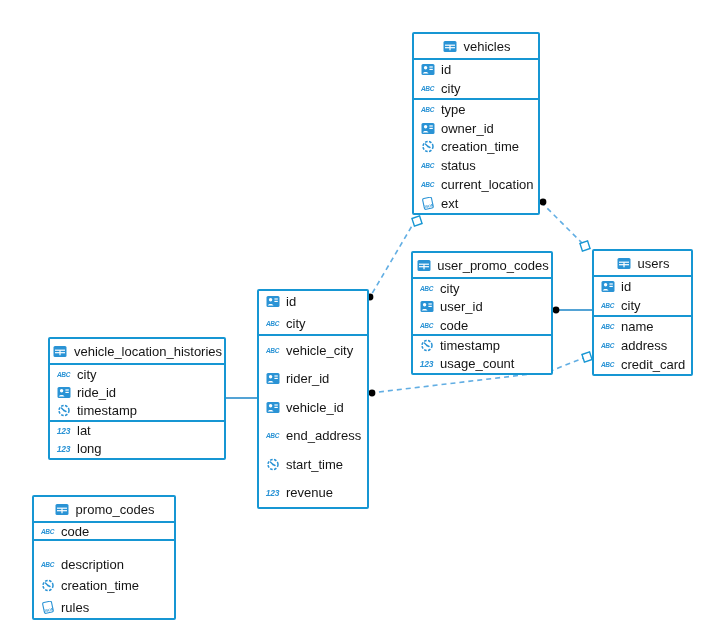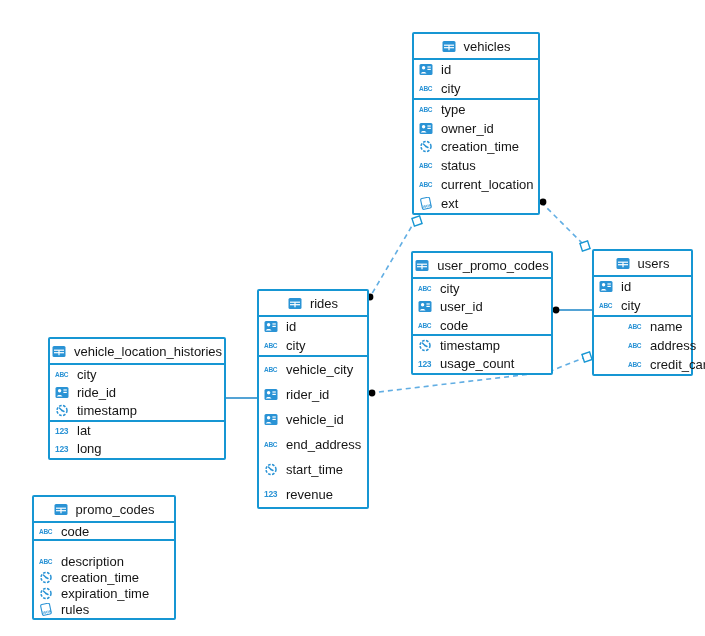--- a/index.html
+++ b/index.html
@@ -18,21 +18,21 @@
   }
   .tbl-title{font-size:13px;color:#151515;}
   .sec{display:flex;flex-direction:column;}
   .sec.keys{border-bottom:2px solid #1696d3;}
   .row{
     flex:1 1 0;display:flex;align-items:center;gap:5px;padding:0 5px;white-space:nowrap;
     min-height:0;
   }
   .row .fname{font-size:13px;color:#151515;}
   .row.key .fname{font-weight:400;}
-  .ic{flex:0 0 17px;width:17px;display:flex;align-items:center;}
+  .ic{flex:0 0 17px;width:17px;display:flex;align-items:center;justify-content:center;font-style:italic;}
   .ic-abc{font-size:6.5px;font-weight:800;color:#2a93d5;letter-spacing:-0.3px;}
   .ic-123{font-size:8.5px;font-weight:700;color:#2a93d5;letter-spacing:-0.3px;}
 </style>
 </head>
 <body>
 
 <div id="canvas">
   <svg id="relations" xmlns="http://www.w3.org/2000/svg" viewBox="0 0 705 636">
       <polyline points="541,202 586,247" fill="none" stroke="#62aee3" stroke-width="1.6" stroke-linejoin="round" stroke-dasharray="5 4"></polyline>
       <circle cx="543" cy="202" r="3.4" fill="#000000"></circle>
@@ -217,21 +217,21 @@
             </span>
             <span class="fname">id</span>
           </div>
           <div class="row key">
             <span class="ic">
               <span class="ic-abc">ABC</span>
             </span>
             <span class="fname">city</span>
           </div>
         </div>
-        <div class="sec flds" style="flex-grow: 3; padding-left: 29px;">
+        <div class="sec flds" style="flex-grow: 3;">
           <div class="row">
             <span class="ic">
               <span class="ic-abc">ABC</span>
             </span>
             <span class="fname">name</span>
           </div>
           <div class="row">
             <span class="ic">
               <span class="ic-abc">ABC</span>
             </span>
@@ -239,31 +239,20 @@
           </div>
           <div class="row">
             <span class="ic">
               <span class="ic-abc">ABC</span>
             </span>
             <span class="fname">credit_card</span>
           </div>
         </div>
       </div>
       <div class="tbl" style="left: 257px; top: 289px; width: 112px; height: 220px;">
-        <div class="tbl-header">
-          <span class="ic">
-            <svg width="14" height="13" viewBox="0 0 14 13">
-              <rect x="0.5" y="1" width="13" height="11" rx="1.5" fill="#2a93d5"></rect>
-              <line x1="2" y1="5.2" x2="12" y2="5.2" stroke="#fff" stroke-width="1.2"></line>
-              <line x1="7" y1="5.2" x2="7" y2="10.2" stroke="#fff" stroke-width="1.2"></line>
-              <line x1="2" y1="7.7" x2="12" y2="7.7" stroke="#fff" stroke-width="1.2"></line>
-            </svg>
-          </span>
-          <span class="tbl-title">rides</span>
-        </div>
         <div class="sec keys" style="flex-grow: 2;">
           <div class="row key">
             <span class="ic">
               <svg width="14" height="13" viewBox="0 0 14 13">
                 <rect x="0.5" y="1" width="13" height="11" rx="1.5" fill="#2a93d5"></rect>
                 <circle cx="4.6" cy="4.8" r="1.7" fill="#fff"></circle>
                 <path d="M1.8 10.6 C1.8 8.4 7.4 8.4 7.4 10.6 Z" fill="#fff"></path>
                 <rect x="8.4" y="3.4" width="3.4" height="1.2" fill="#fff"></rect>
                 <rect x="8.4" y="5.8" width="3.4" height="1.2" fill="#fff"></rect>
               </svg>
@@ -422,30 +411,20 @@
                 <circle cx="7" cy="6.5" r="5" fill="none" stroke="#2a93d5" stroke-width="1.5" stroke-dasharray="2.6 1.4"></circle>
                 <path d="M7 6.5 L4.4 3.9" stroke="#2a93d5" stroke-width="1.4" stroke-linecap="round" fill="none"></path>
                 <path d="M7 6.5 L9 7.5" stroke="#2a93d5" stroke-width="1.4" stroke-linecap="round" fill="none"></path>
               </svg>
             </span>
             <span class="fname">creation_time</span>
           </div>
           <div class="row">
             <span class="ic">
               <svg width="14" height="13" viewBox="0 0 14 13">
-                <circle cx="7" cy="6.5" r="5" fill="none" stroke="#2a93d5" stroke-width="1.5" stroke-dasharray="2.6 1.4"></circle>
-                <path d="M7 6.5 L4.4 3.9" stroke="#2a93d5" stroke-width="1.4" stroke-linecap="round" fill="none"></path>
-                <path d="M7 6.5 L9 7.5" stroke="#2a93d5" stroke-width="1.4" stroke-linecap="round" fill="none"></path>
-              </svg>
-            </span>
-            <span class="fname">expiration_time</span>
-          </div>
-          <div class="row">
-            <span class="ic">
-              <svg width="14" height="13" viewBox="0 0 14 13">
                 <g transform="rotate(-12 7 6.5)">
                   <rect x="2.5" y="0.8" width="9" height="11" rx="1.5" fill="#fff" stroke="#2a93d5" stroke-width="1.1"></rect>
                   <text x="7" y="10.4" text-anchor="middle" font-size="3.6" font-weight="bold" fill="#2a93d5" font-family="&quot;Liberation Sans&quot;, sans-serif">JSON</text>
                 </g>
               </svg>
             </span>
             <span class="fname">rules</span>
           </div>
         </div>
       </div>

